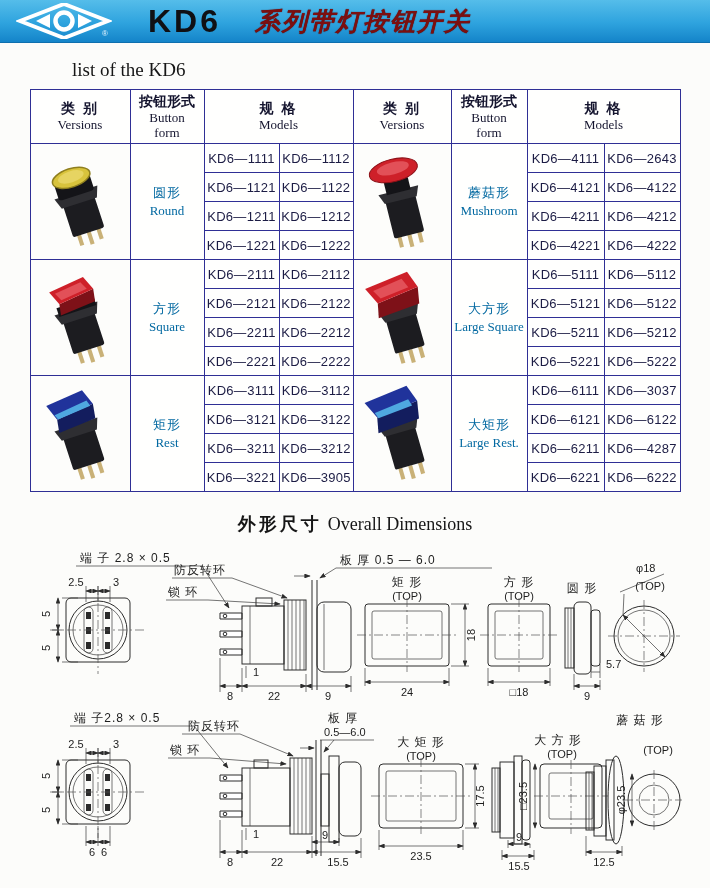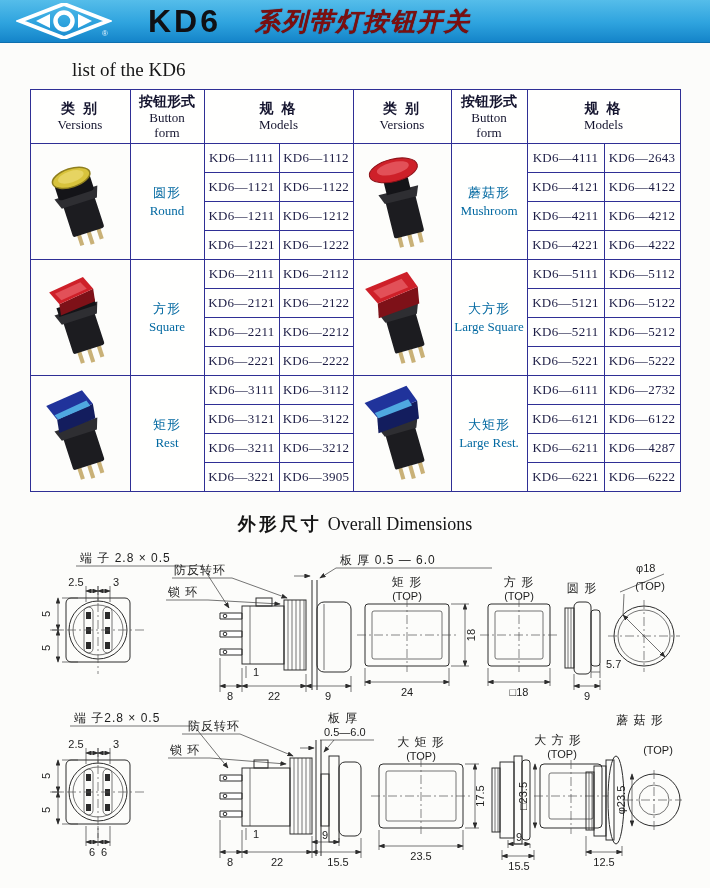--- a/index.html
+++ b/index.html
@@ -37,21 +37,21 @@
   .list-title{ margin:16px 0 8px 40px; display:flex; align-items:baseline; }
   .list-title .cn{ font-size:17px; font-weight:bold; letter-spacing:1px; }
   .list-title .en{ font-family:"Liberation Serif", serif; font-size:19px; margin-left:32px; }
   
   table.spec{ border-collapse:collapse; table-layout:fixed; width:650px; margin:0 auto; background:#fffffe; }
   table.spec td{ border:1.6px solid #2f2f95; padding:0; text-align:center; vertical-align:middle; }
   tr.hd td{ height:54px; font-size:14px; color:#14142e; }
   .hd-cn{ display:block; font-weight:600; letter-spacing:2px; }
   .hd-en{ display:block; font-family:"Liberation Serif", serif; font-weight:normal; font-size:13px; line-height:1.15; }
   tr.mrow{ height:29px; }
-  td.model{ font-family:Liberation Serif, serif; font-size:13px; color:#1c1c44; letter-spacing:0.3px; }
+  td.model{ font-family:Liberation Sans, sans-serif; font-size:13px; color:#1c1c44; letter-spacing:0.3px; }
   td.form{ font-size:13px; color:#0369a1; line-height:1.35; }
   td.form .fcn{ display:block; letter-spacing:1px; }
   td.form .fen{ display:block; font-family:"Liberation Serif", serif; }
   td.prod{ background:#fdfdfb; }
   
   .dims-heading{ text-align:center; margin:20px 0 10px 0; font-size:18px; }
   .dims-heading .cn{ letter-spacing:3px; font-weight:600; }
   .dims-heading .en{ font-family:"Liberation Serif", serif; margin-left:1px; }
   .draw{ margin-left:22px; }
   svg.tech text{
@@ -295,21 +295,21 @@
           <polygon points="16,13 60,8 66,25 24,30" fill="#20339b"></polygon>
           <polygon points="23,25 58,21 60,28 25,31" fill="#4fa8e0"></polygon>
         </g>
       </svg>
     </td>
     <td class="form" rowspan="4">
       <span class="fcn">大矩形</span>
       <span class="fen">Large Rest.</span>
     </td>
     <td class="model">KD6—6111</td>
-    <td class="model">KD6—2732</td>
+    <td class="model">KD6—3037</td>
   </tr>
   <tr class="mrow">
     <td class="model">KD6—3121</td>
     <td class="model">KD6—3122</td>
     <td class="model">KD6—6121</td>
     <td class="model">KD6—6122</td>
   </tr>
   <tr class="mrow">
     <td class="model">KD6—3211</td>
     <td class="model">KD6—3212</td>

